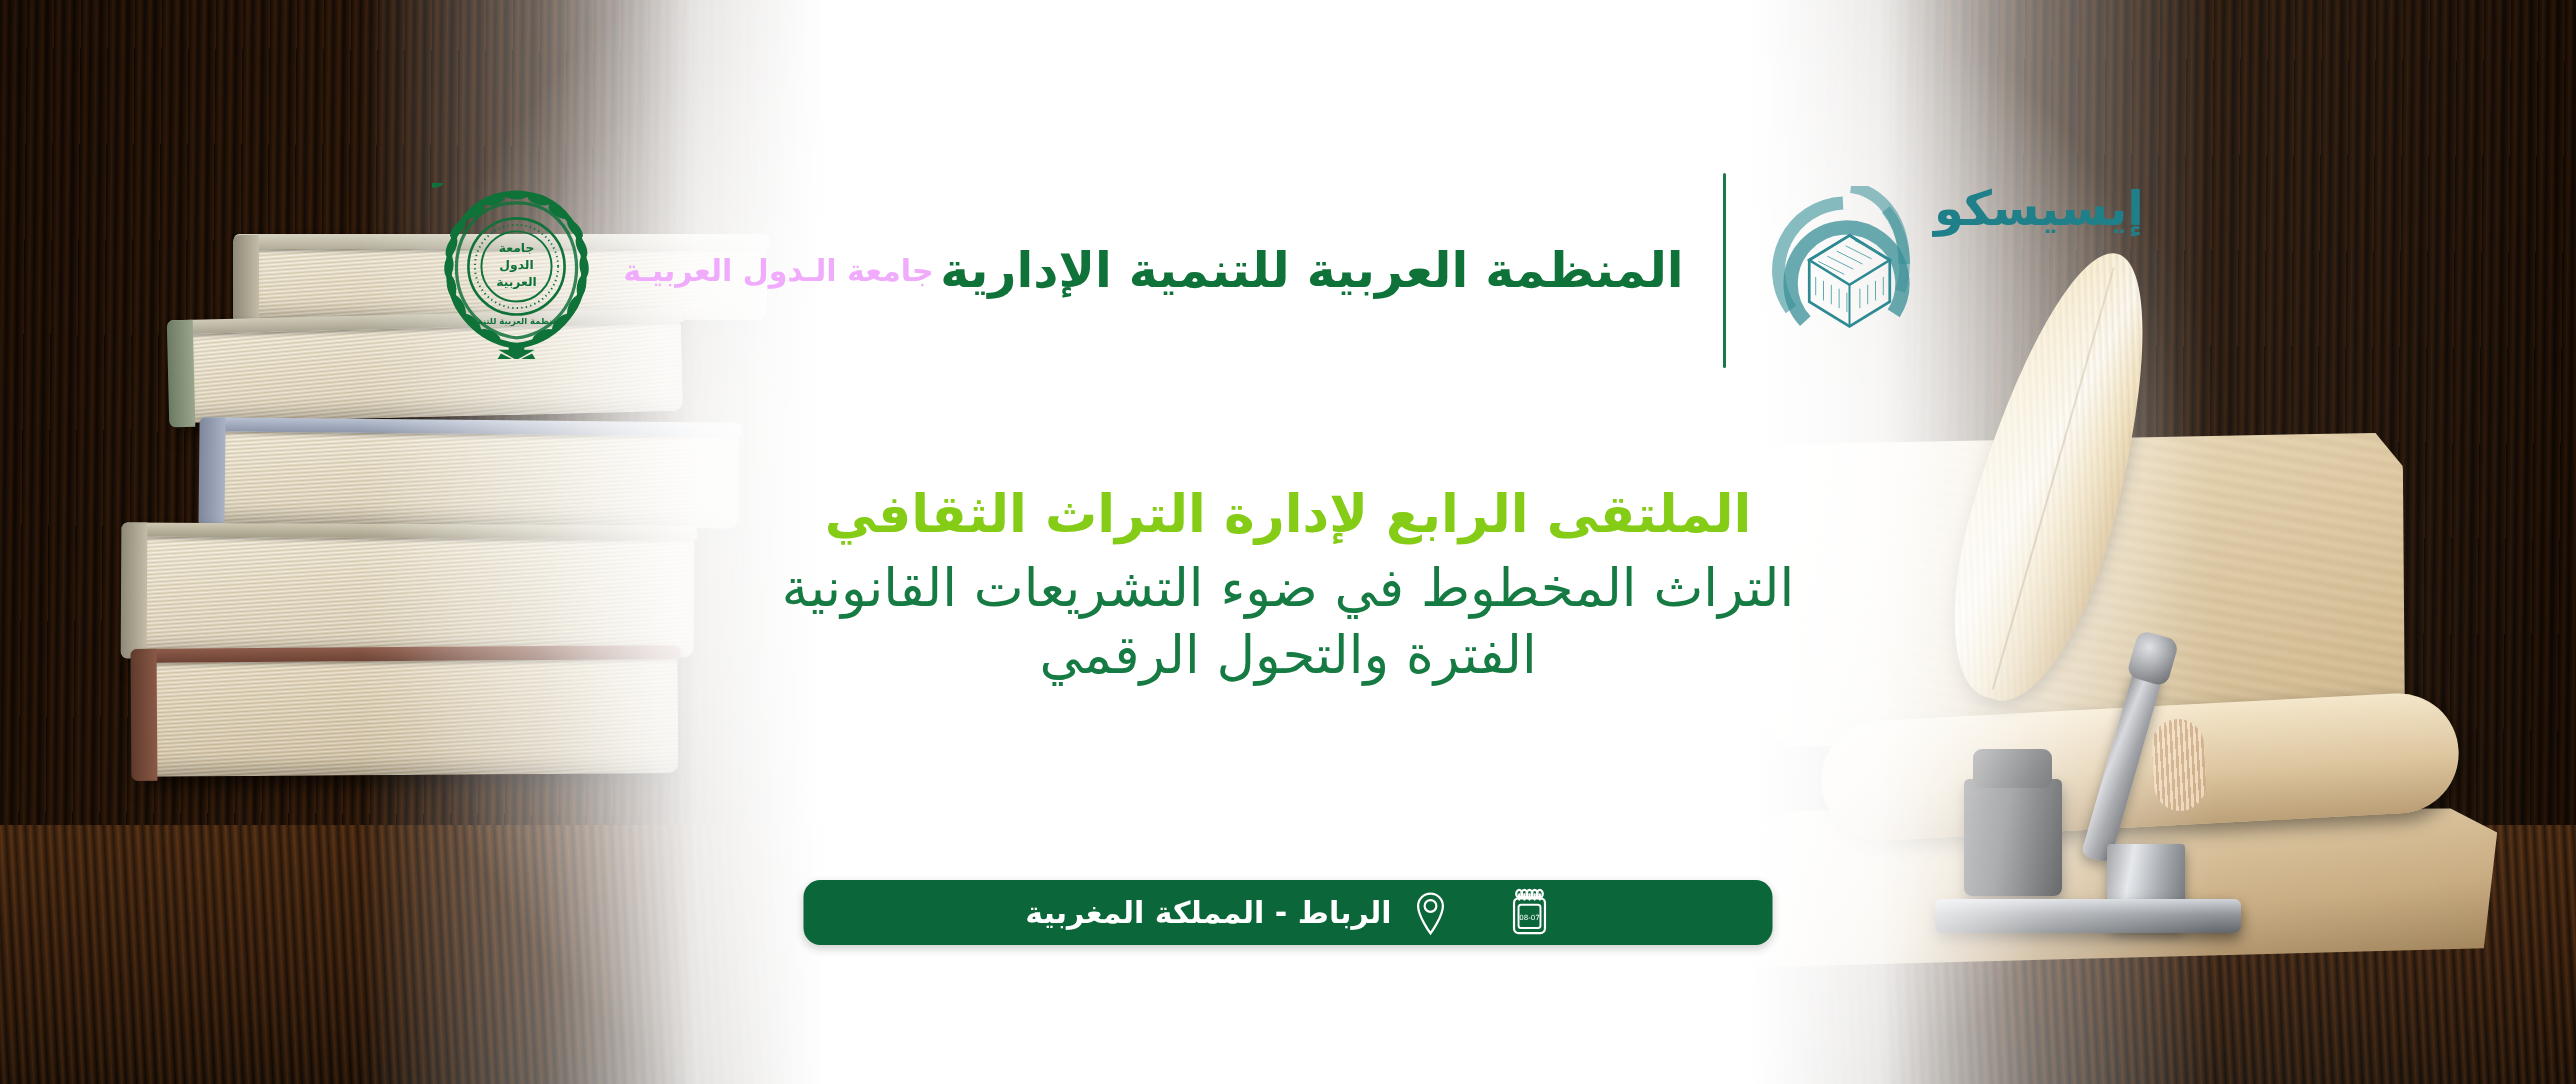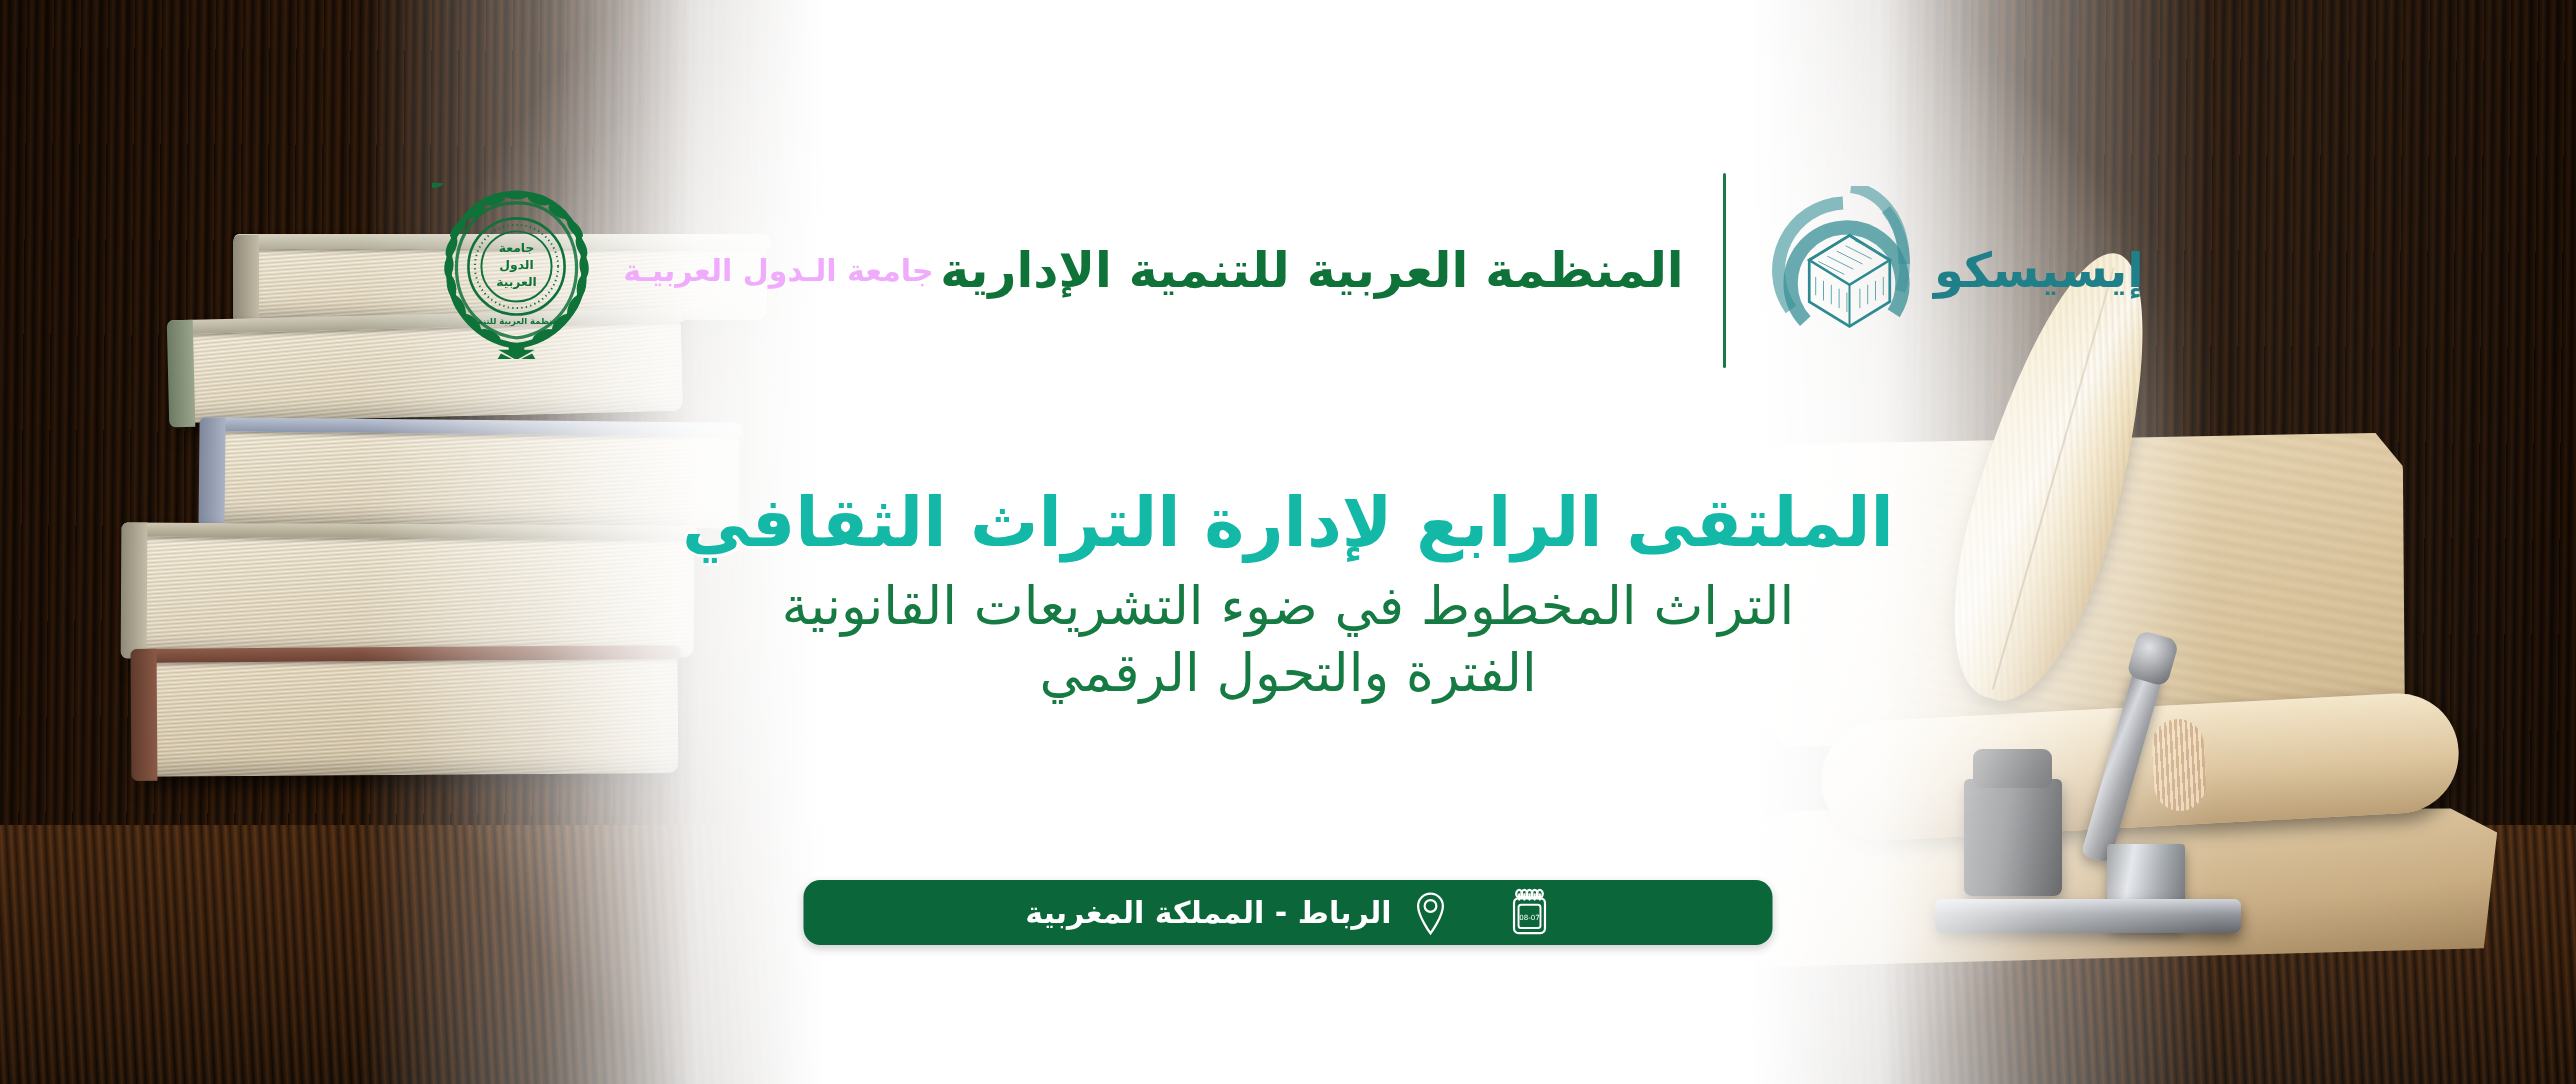--- a/index.html
+++ b/index.html
@@ -174,40 +174,40 @@
   
   .content{position:absolute;inset:0;}
 
   .logos{
     position:absolute;left:0;right:0;top:163px;height:215px;
     display:flex;align-items:center;justify-content:center;gap:0;
   }
   .logo-block{display:flex;align-items:center;}
 
   
-  .icesco{display:flex;align-items:center;gap:0;}
+  .icesco{display:flex;align-items:flex-start;gap:0;}
   .icesco-mark{width:169px;height:169px;flex:0 0 auto;}
   .icesco-word{display:flex;flex-direction:column;align-items:center;gap:1.3px;color:#25868c;}
   .icesco-ar{font-size:48px;font-weight:700;line-height:.95;letter-spacing:-1.3px;color:#20808a;}
   .icesco-en{font-size:62px;font-weight:700;letter-spacing:4.6px;line-height:1;color:#1f7f89;
     font-family:"Liberation Sans",sans-serif;direction:ltr;}
 
   .divider{width:3.3px;height:195px;background:#1a7a47;margin:0 39px;border-radius:2px;}
 
   
   .arado{display:flex;align-items:center;gap:22px;}
   .arado-text{display:flex;flex-direction:row;align-items:center;gap:6.5px;color:#10743c;}
   .arado-l1{font-size:49px;font-weight:700;line-height:1;white-space:nowrap;color:#0f7239;}
   .arado-l2{font-size:30px;font-weight:700;letter-spacing:2.6px;line-height:1;white-space:nowrap;color:#f0abfc;}
   .arado-seal{width:169px;height:176px;flex:0 0 auto;}
 
   
   .title-wrap{position:absolute;left:0;right:0;top:485px;text-align:center;}
   .title-main{
-    font-size:68px;font-weight:700;color:#14b8a6;line-height:1.12;
+    font-size:52px;font-weight:700;color:#84cc16;line-height:1.12;
     text-shadow:2px 2.6px 0 rgba(255,255,255,.85);
     margin:0 0 10.4px 0;
   }
   .title-sub{
     font-size:53px;font-weight:500;color:#157b42;line-height:1.28;margin:0;
   }
   .title-sub span{display:block;}
 
   
   .badge{

